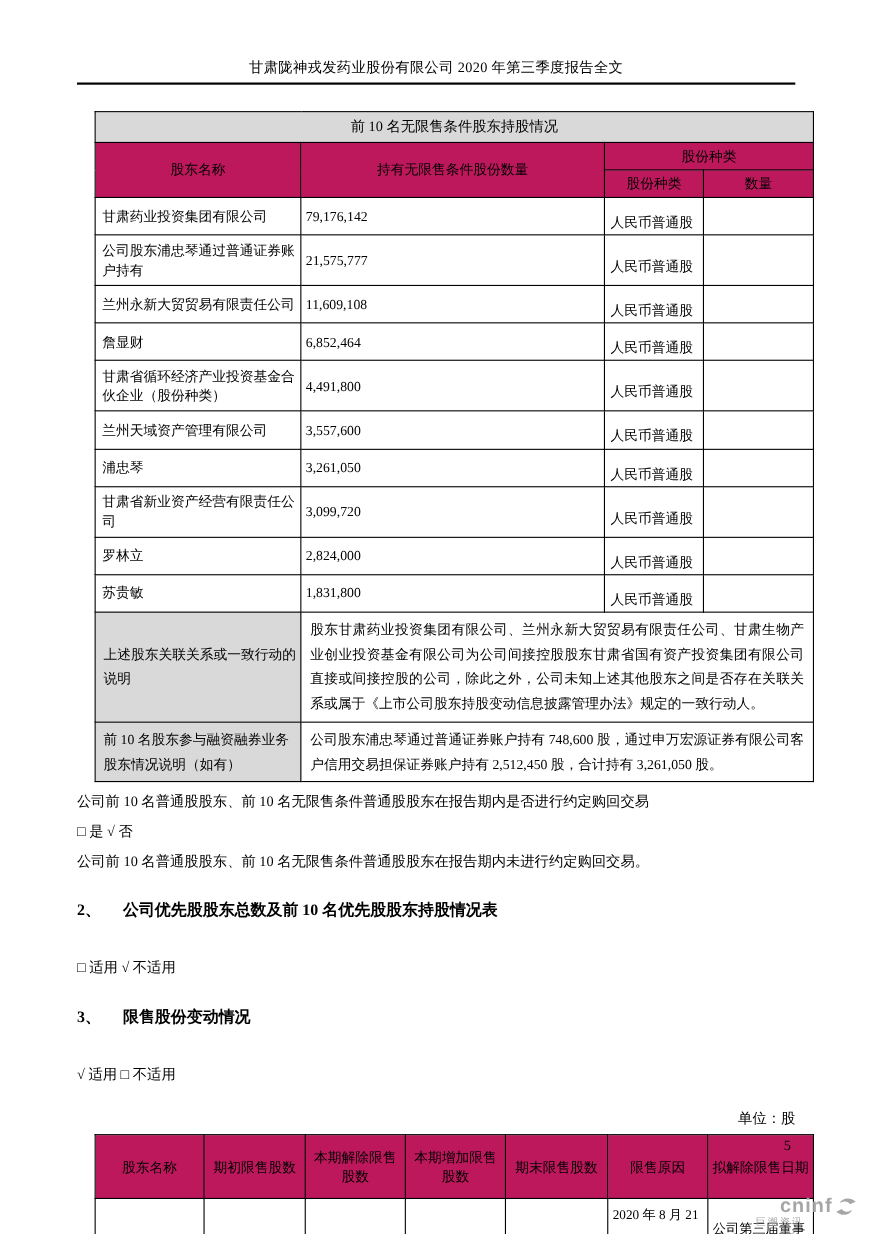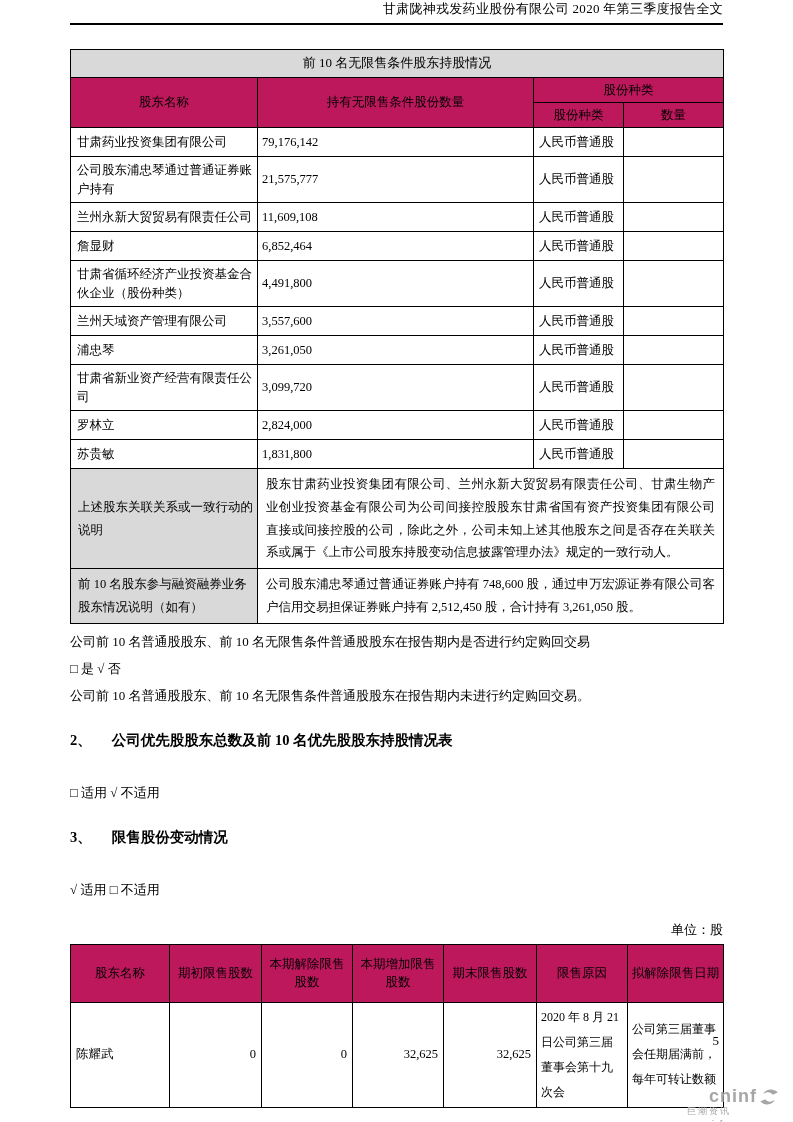--- a/index.html
+++ b/index.html
@@ -9,42 +9,43 @@
     position: relative;
     width: 793px;
     height: 1122px;
     margin: 0 auto;
     background: #ffffff;
     overflow: hidden;
   }
   .content { width: 653px; margin-left: 70px; }
 
   .doc-header {
-    text-align: right;
+    padding-top: 52px;
+    text-align: center;
     font-size: 13px;
     letter-spacing: 0.3px;
   }
   .header-rule {
     border-bottom: 2px solid #000;
     margin-top: 5px;
   }
 
-  table { border-collapse: collapse; table-layout: fixed; width: 653px; }
+  table { border-collapse: collapse; table-layout: fixed; width: 653px; margin-left: 16px; }
   td { border: 1px solid #000; font-size: 12.5px; vertical-align: middle; line-height: 1.45; word-break: break-all; }
   .t1 { margin-top: 24px; border: 1.5px solid #000; }
   .t2 { border: 1.5px solid #000; }
 
   .title-cell { background: #d9d9d9; text-align: center; height: 28px; font-size: 13px; }
   .hdr { background: #be185d; text-align: center; height: 25px; padding: 2px 3px; }
 
   tr.single { height: 29px; }
   tr.tall { height: 46px; }
   td.name { text-align: left; padding: 2px 3px 2px 6px; }
   td.num  { text-align: left; padding: 2px 4px; }
-  td.type { text-align: left; padding: 2px 2px 2px 5px; }
+  td.type { text-align: left; padding: 13px 2px 2px 5px; }
   td.lbl  { background: #d9d9d9; text-align: left; padding: 4px 4px 4px 7px; line-height: 1.8; vertical-align: middle; }
   td.desc { text-align: justify; padding: 4px 8px; line-height: 1.82; }
 
   .note { font-size: 13px; margin-top: 9px; }
   .h-section { font-size: 14.5px; font-weight: bold; margin-top: 26px; }
   .h-num { margin-right: 20px; }
   .applicable { font-size: 13px; margin-top: 34px; }
   .unit-label { text-align: right; font-size: 13px; margin-top: 22px; margin-bottom: 5px; }
 
   .t2 tr.hdr-row { height: 58px; }

